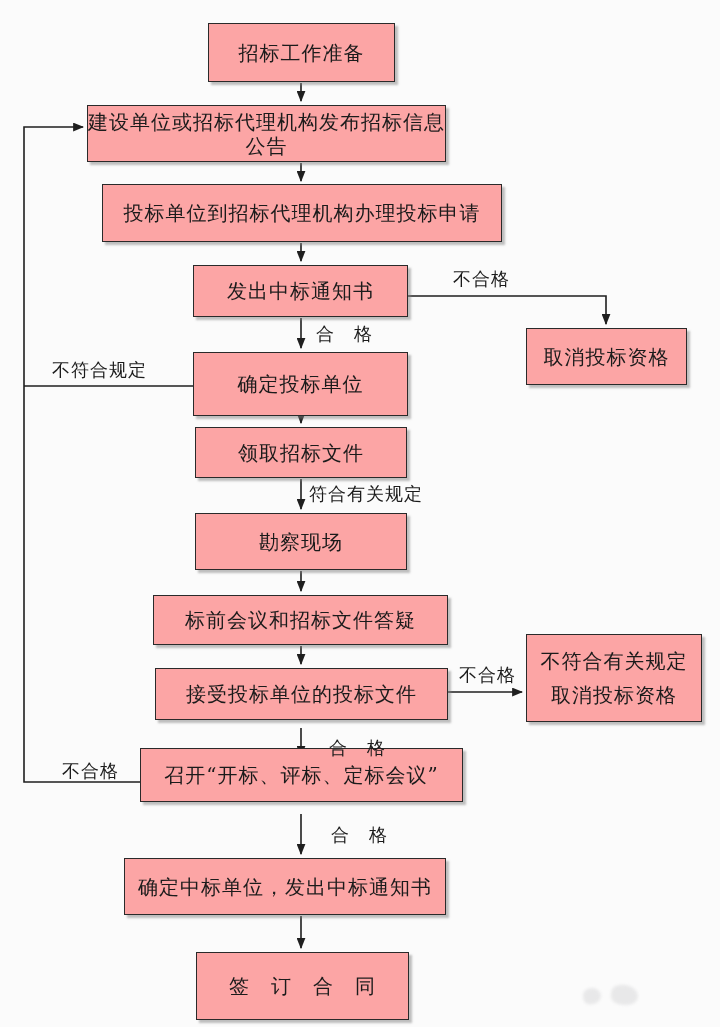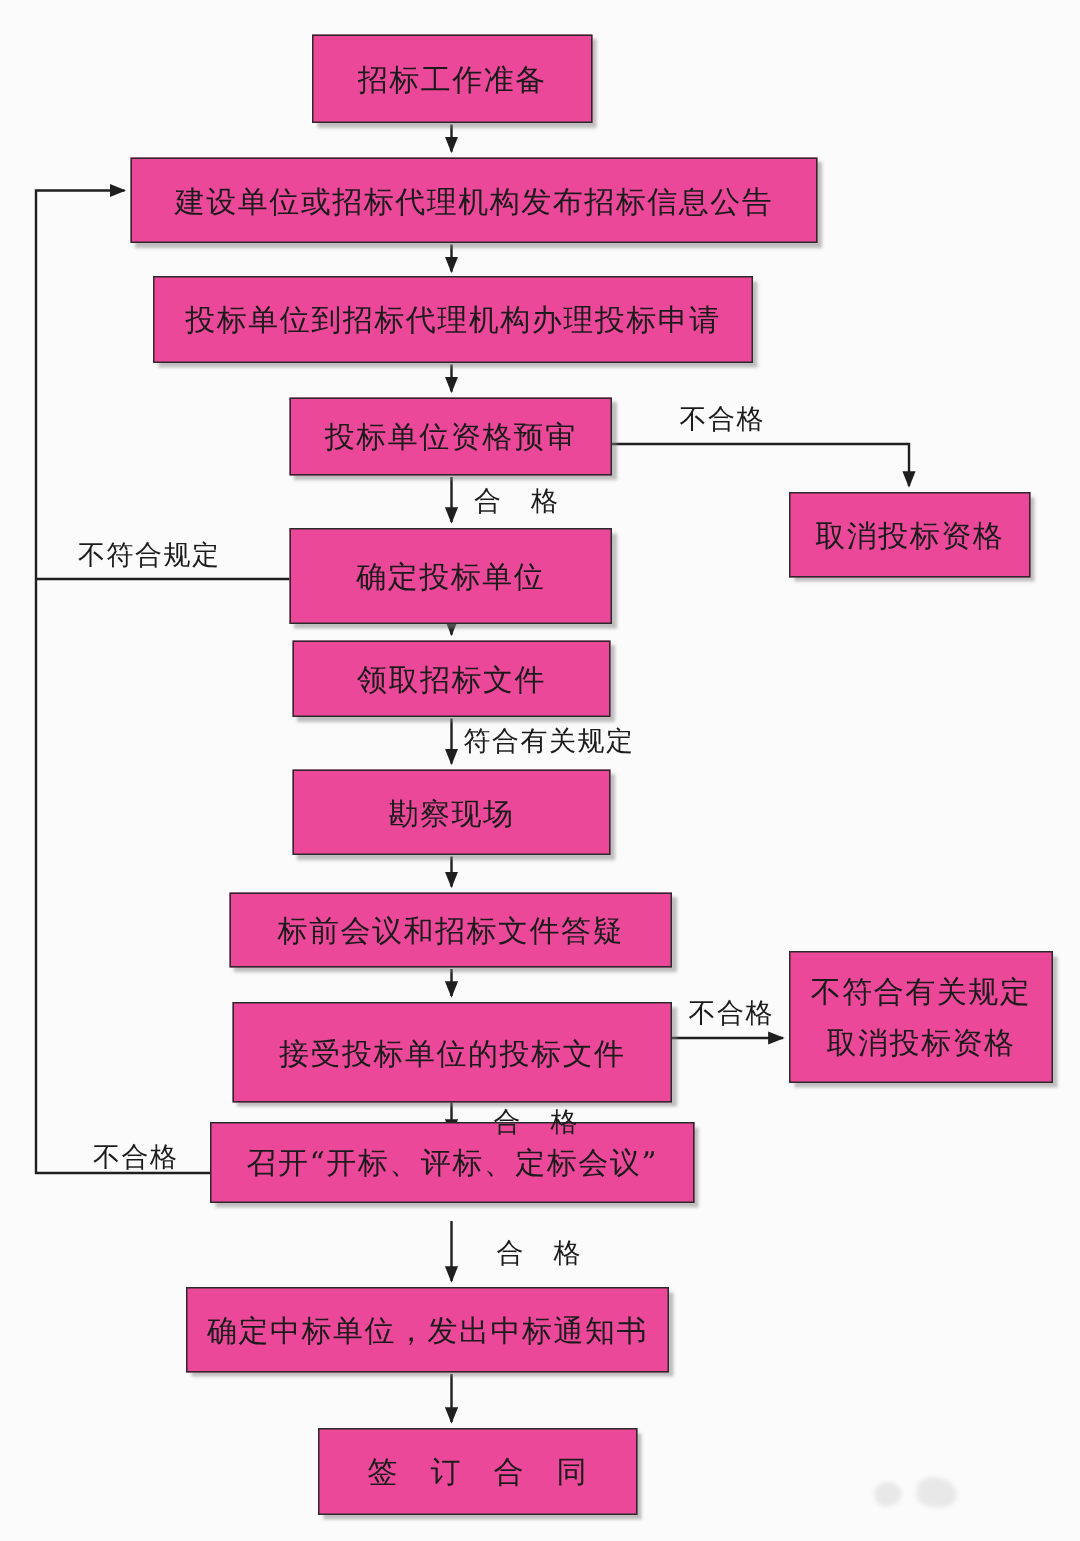--- a/index.html
+++ b/index.html
@@ -15,21 +15,21 @@
     overflow:hidden;
   }
   .edges{
     position:absolute;left:0;top:0;
     width:720px;height:1027px;
     pointer-events:none;
   }
   .node{
     position:absolute;
     box-sizing:border-box;
-    background:#ec4899;
+    background:#fca5a5;
     border:1.5px solid #2a2a2a;
     box-shadow:3px 3px 2px rgba(130,130,130,0.5);
     display:flex;
     align-items:center;
     justify-content:center;
     text-align:center;
     color:#1b1b1b;
     font-size:20px;
     letter-spacing:1px;
     line-height:1.2;
@@ -84,61 +84,61 @@
       <line x1="448" y1="692" x2="522" y2="692" marker-end="url(#arr)"></line>
       <path d="M193,386 L24,386"></path>
       <path d="M140,782 L24,782 L24,127 L83,127" marker-end="url(#arr)"></path>
     </g>
   </svg>
 
   <div class="node" style="left:208px;top:23px;width:187px;height:59px">
     <span>招标工作准备</span>
   </div>
 
-  <div class="node" style="left:87px;top:105px;width:458px;height:57px">
+  <div class="node" style="left:87px;top:105px;width:359px;height:57px">
     <span>建设单位或招标代理机构发布招标信息公告</span>
   </div>
 
   <div class="node" style="left:102px;top:184px;width:400px;height:58px">
     <span>投标单位到招标代理机构办理投标申请</span>
   </div>
 
   <div class="node" style="left:193px;top:265px;width:215px;height:52px">
-    <span>投标单位资格预审</span>
+    <span>发出中标通知书</span>
   </div>
 
   <div class="node" style="left:193px;top:352px;width:215px;height:64px">
     <span>确定投标单位</span>
   </div>
 
   <div class="node" style="left:195px;top:427px;width:212px;height:51px">
     <span>领取招标文件</span>
   </div>
 
   <div class="node" style="left:153px;top:595px;width:295px;height:50px">
     <span>标前会议和招标文件答疑</span>
   </div>
 
   <div class="node" style="left:195px;top:513px;width:212px;height:57px">
     <span>勘察现场</span>
   </div>
 
-  <div class="node" style="left:155px;top:668px;width:293px;height:67px">
+  <div class="node" style="left:155px;top:668px;width:293px;height:52px">
     <span>接受投标单位的投标文件</span>
   </div>
 
   <div class="node" style="left:140px;top:748px;width:323px;height:54px">
     <span>召开“开标、评标、定标会议”</span>
   </div>
 
   <div class="node" style="left:124px;top:858px;width:322px;height:57px">
     <span>确定中标单位，发出中标通知书</span>
   </div>
 
-  <div class="node" style="left:212px;top:952px;width:213px;height:58px">
+  <div class="node" style="left:196px;top:952px;width:213px;height:68px">
     <span>签　订　合　同</span>
   </div>
 
   <div class="node" style="left:526px;top:328px;width:161px;height:57px">
     <span>取消投标资格</span>
   </div>
 
   <div class="node node-multiline" style="left:526px;top:634px;width:176px;height:88px">
     <span>不符合有关规定</span>
     <span>取消投标资格</span>

